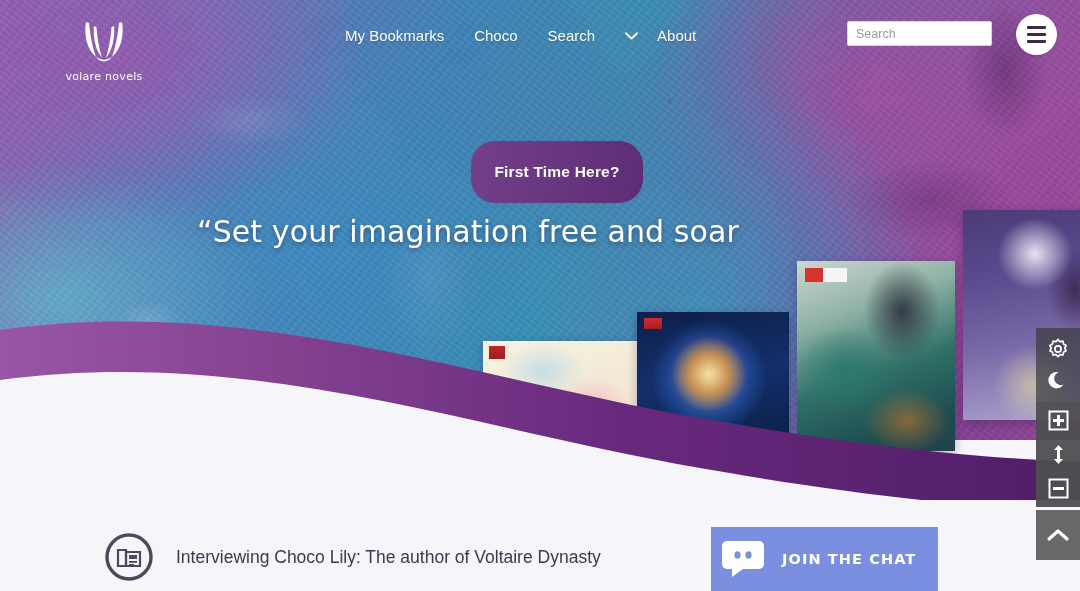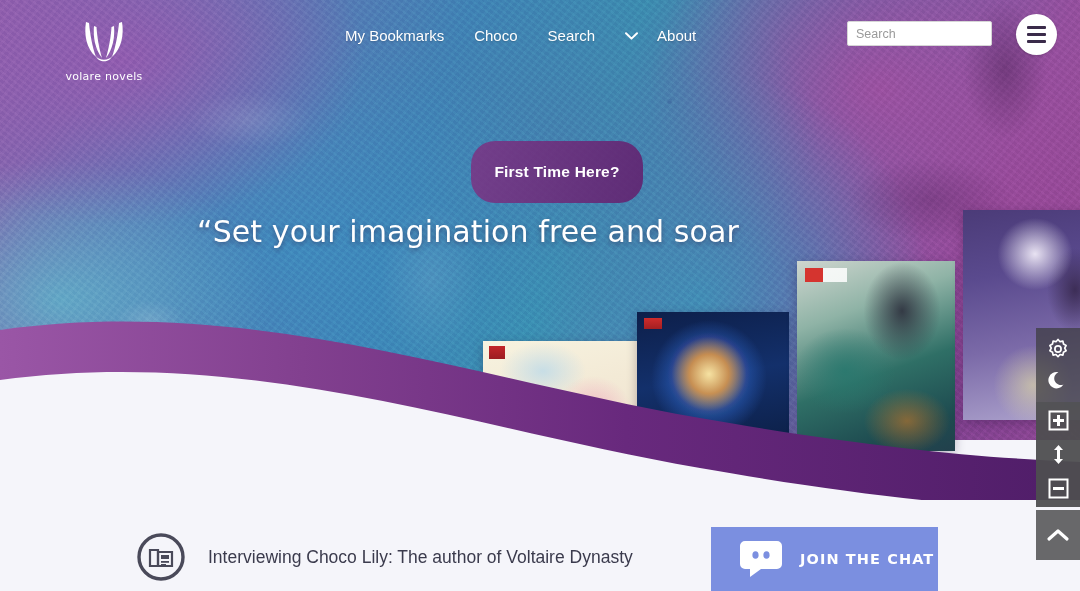--- a/index.html
+++ b/index.html
@@ -155,28 +155,28 @@
       radial-gradient(ellipse 55px 55px at 70px 175px, rgba(235,230,160,.55), transparent 72%),
       linear-gradient(170deg,#4b3b78 0%, #5a4a8e 30%, #7b6aa8 62%, #b0a6cf 100%);
   }
 
   
   .wave { position:absolute; left:0; top:300px; width:1080px; height:200px; z-index:25; }
 
   
   .lower { position:absolute; left:0; top:440px; width:1080px; height:151px; background:#f5f5fa; z-index:10; }
 
-  .news-item { position:absolute; left:136px; top:532px; display:flex; align-items:center; gap:22px; z-index:35; cursor:pointer; }
+  .news-item { position:absolute; left:104px; top:532px; display:flex; align-items:center; gap:22px; z-index:35; cursor:pointer; }
   .news-icon { width:50px; height:50px; flex:0 0 50px; }
   .news-title { font-size:17.5px; color:#3b3b4d; font-family:"Liberation Sans", sans-serif; white-space:nowrap; }
 
   .discord-banner {
     position:absolute; left:711px; top:527px; width:227px; height:64px;
     background:#7b8fe0; z-index:35; cursor:pointer;
-    display:flex; align-items:center; gap:12px; padding-left:28px;
+    display:flex; align-items:center; gap:12px; padding-left:10px;
   }
   .discord-mark { width:49px; height:40px; flex:0 0 49px; }
   .discord-text { display:flex; flex-direction:column; justify-content:center; }
   .discord-top { color:#fff; font-size:14.5px; font-weight:bold; letter-spacing:1.1px; line-height:17px; font-family:"DejaVu Sans", sans-serif; }
   .discord-big { color:#fff; font-size:26px; font-weight:bold; letter-spacing:1.5px; line-height:27px; font-family:"DejaVu Sans", sans-serif; }
 
   
   .rail { position:absolute; right:0; z-index:60; }
   .rail-panel-a {
     position:absolute; right:0; top:328px; width:44px; height:74px;

